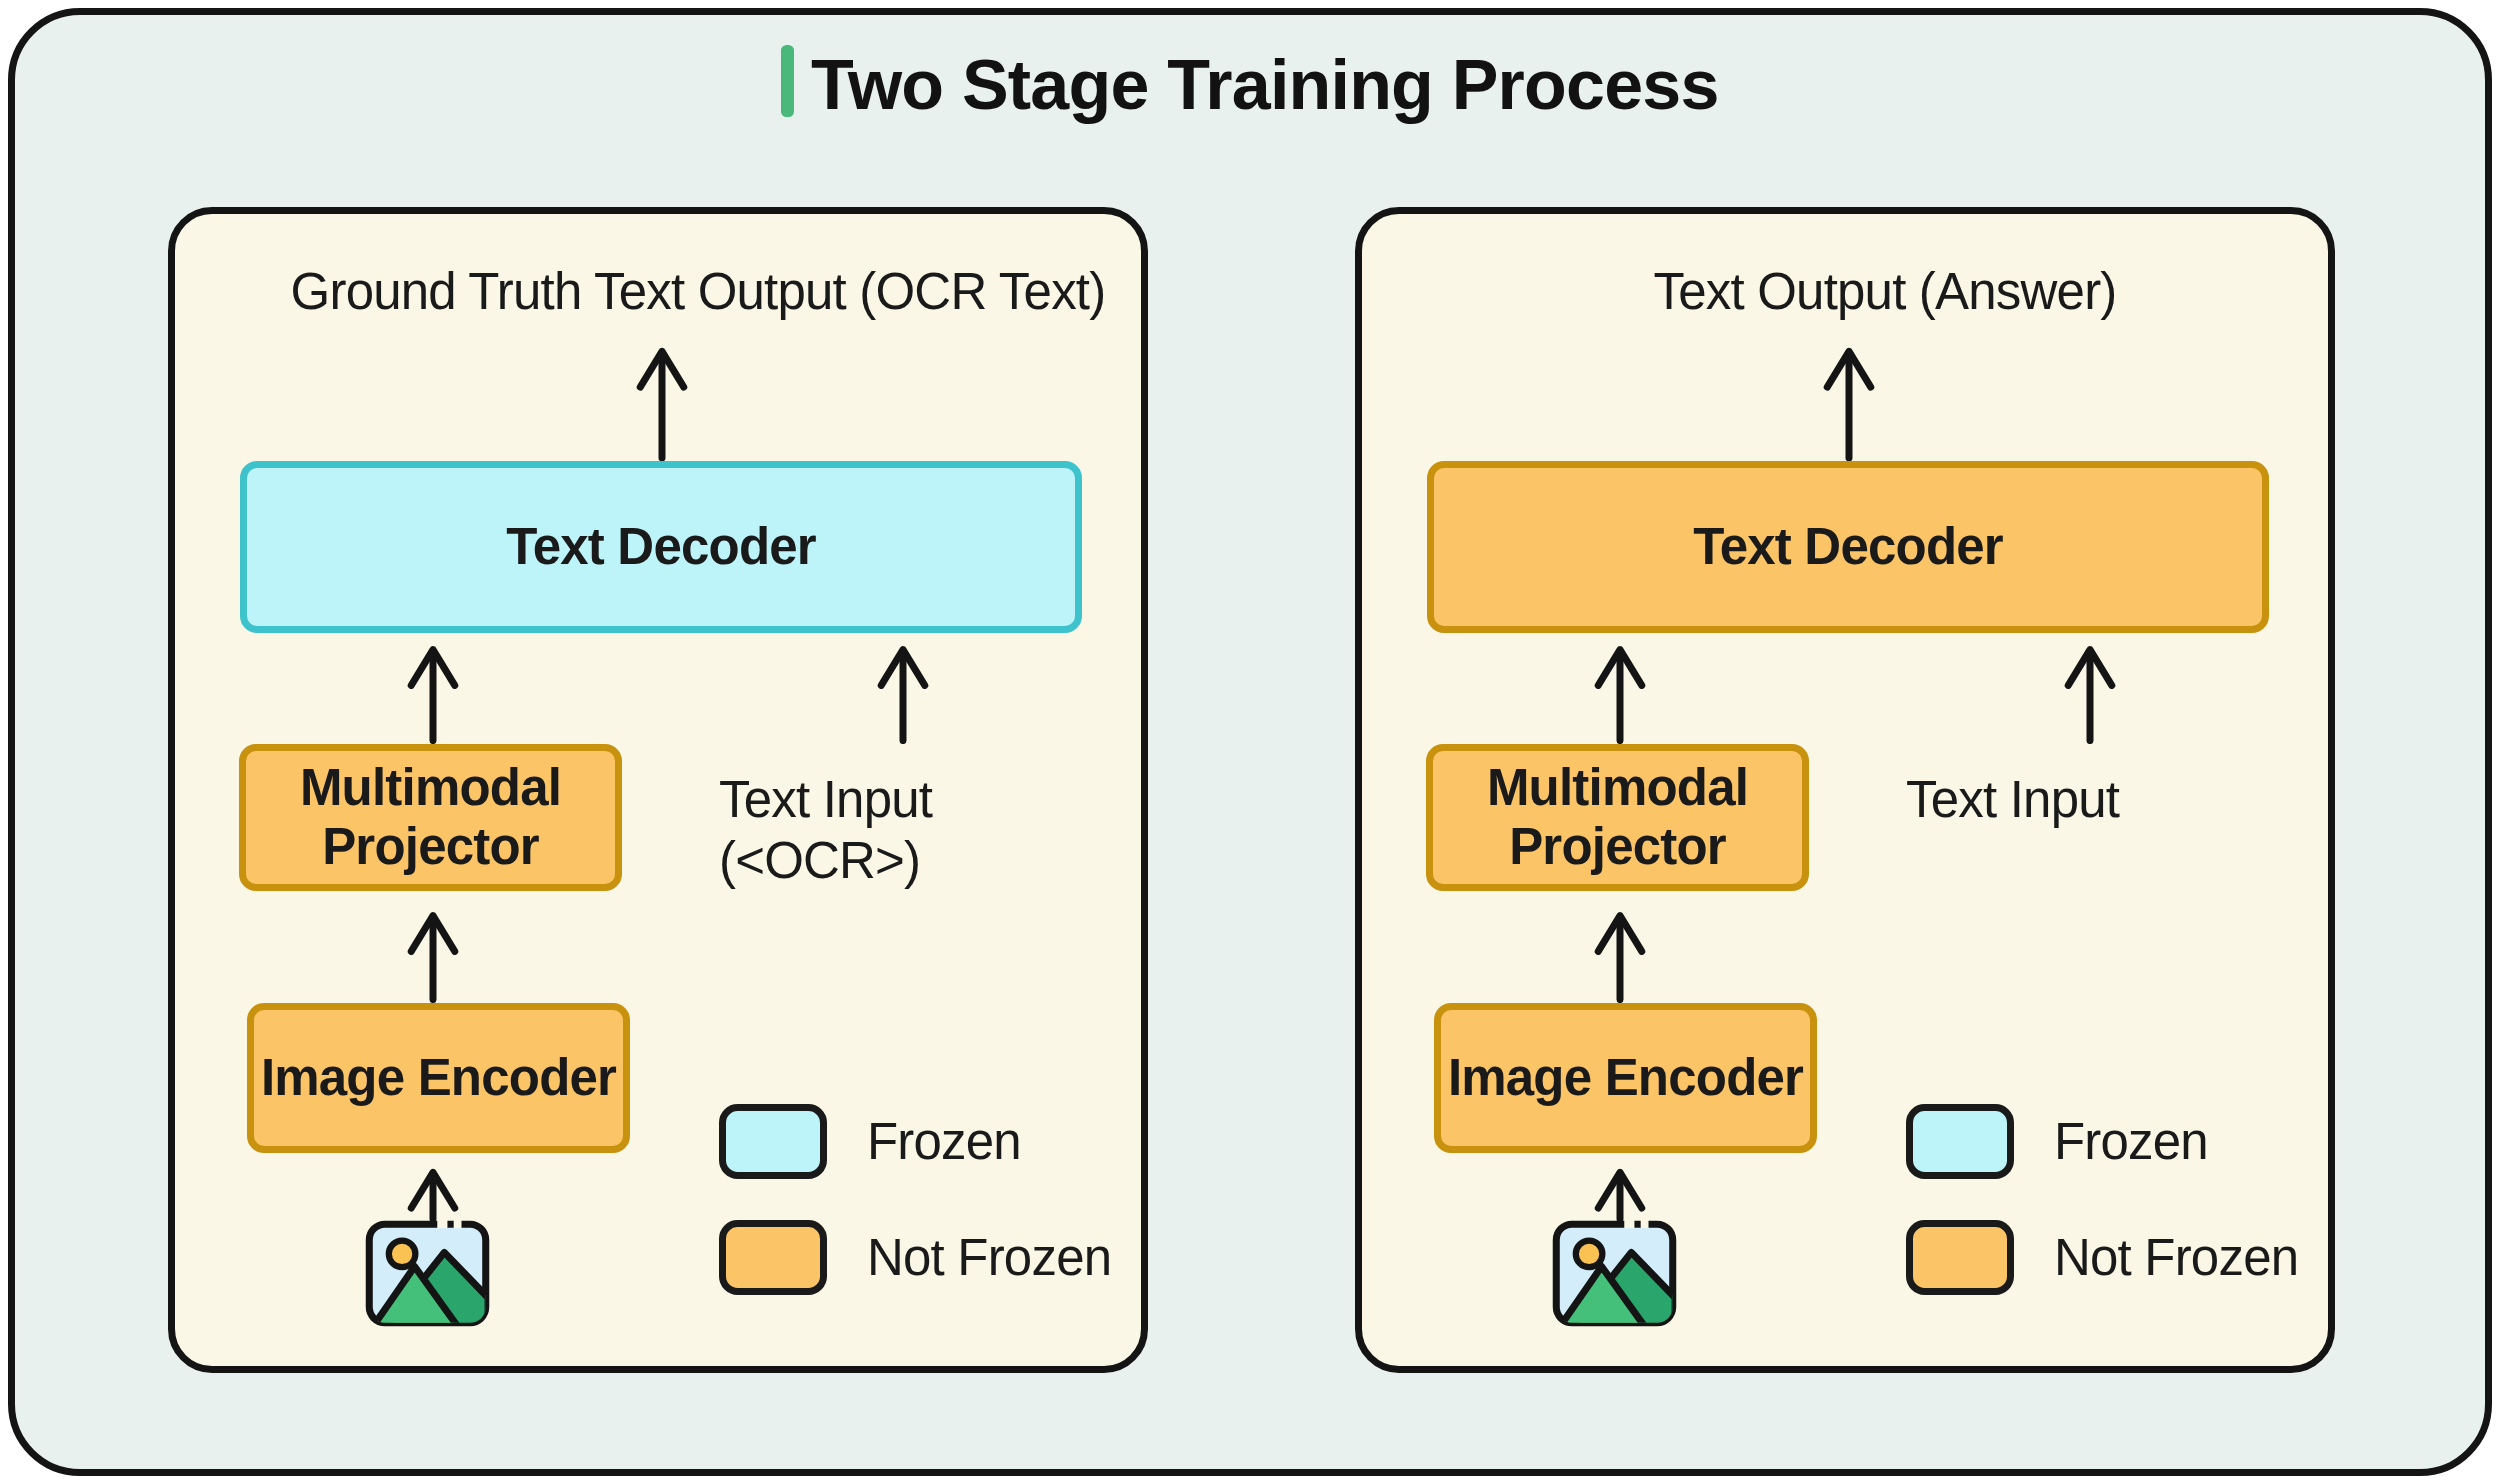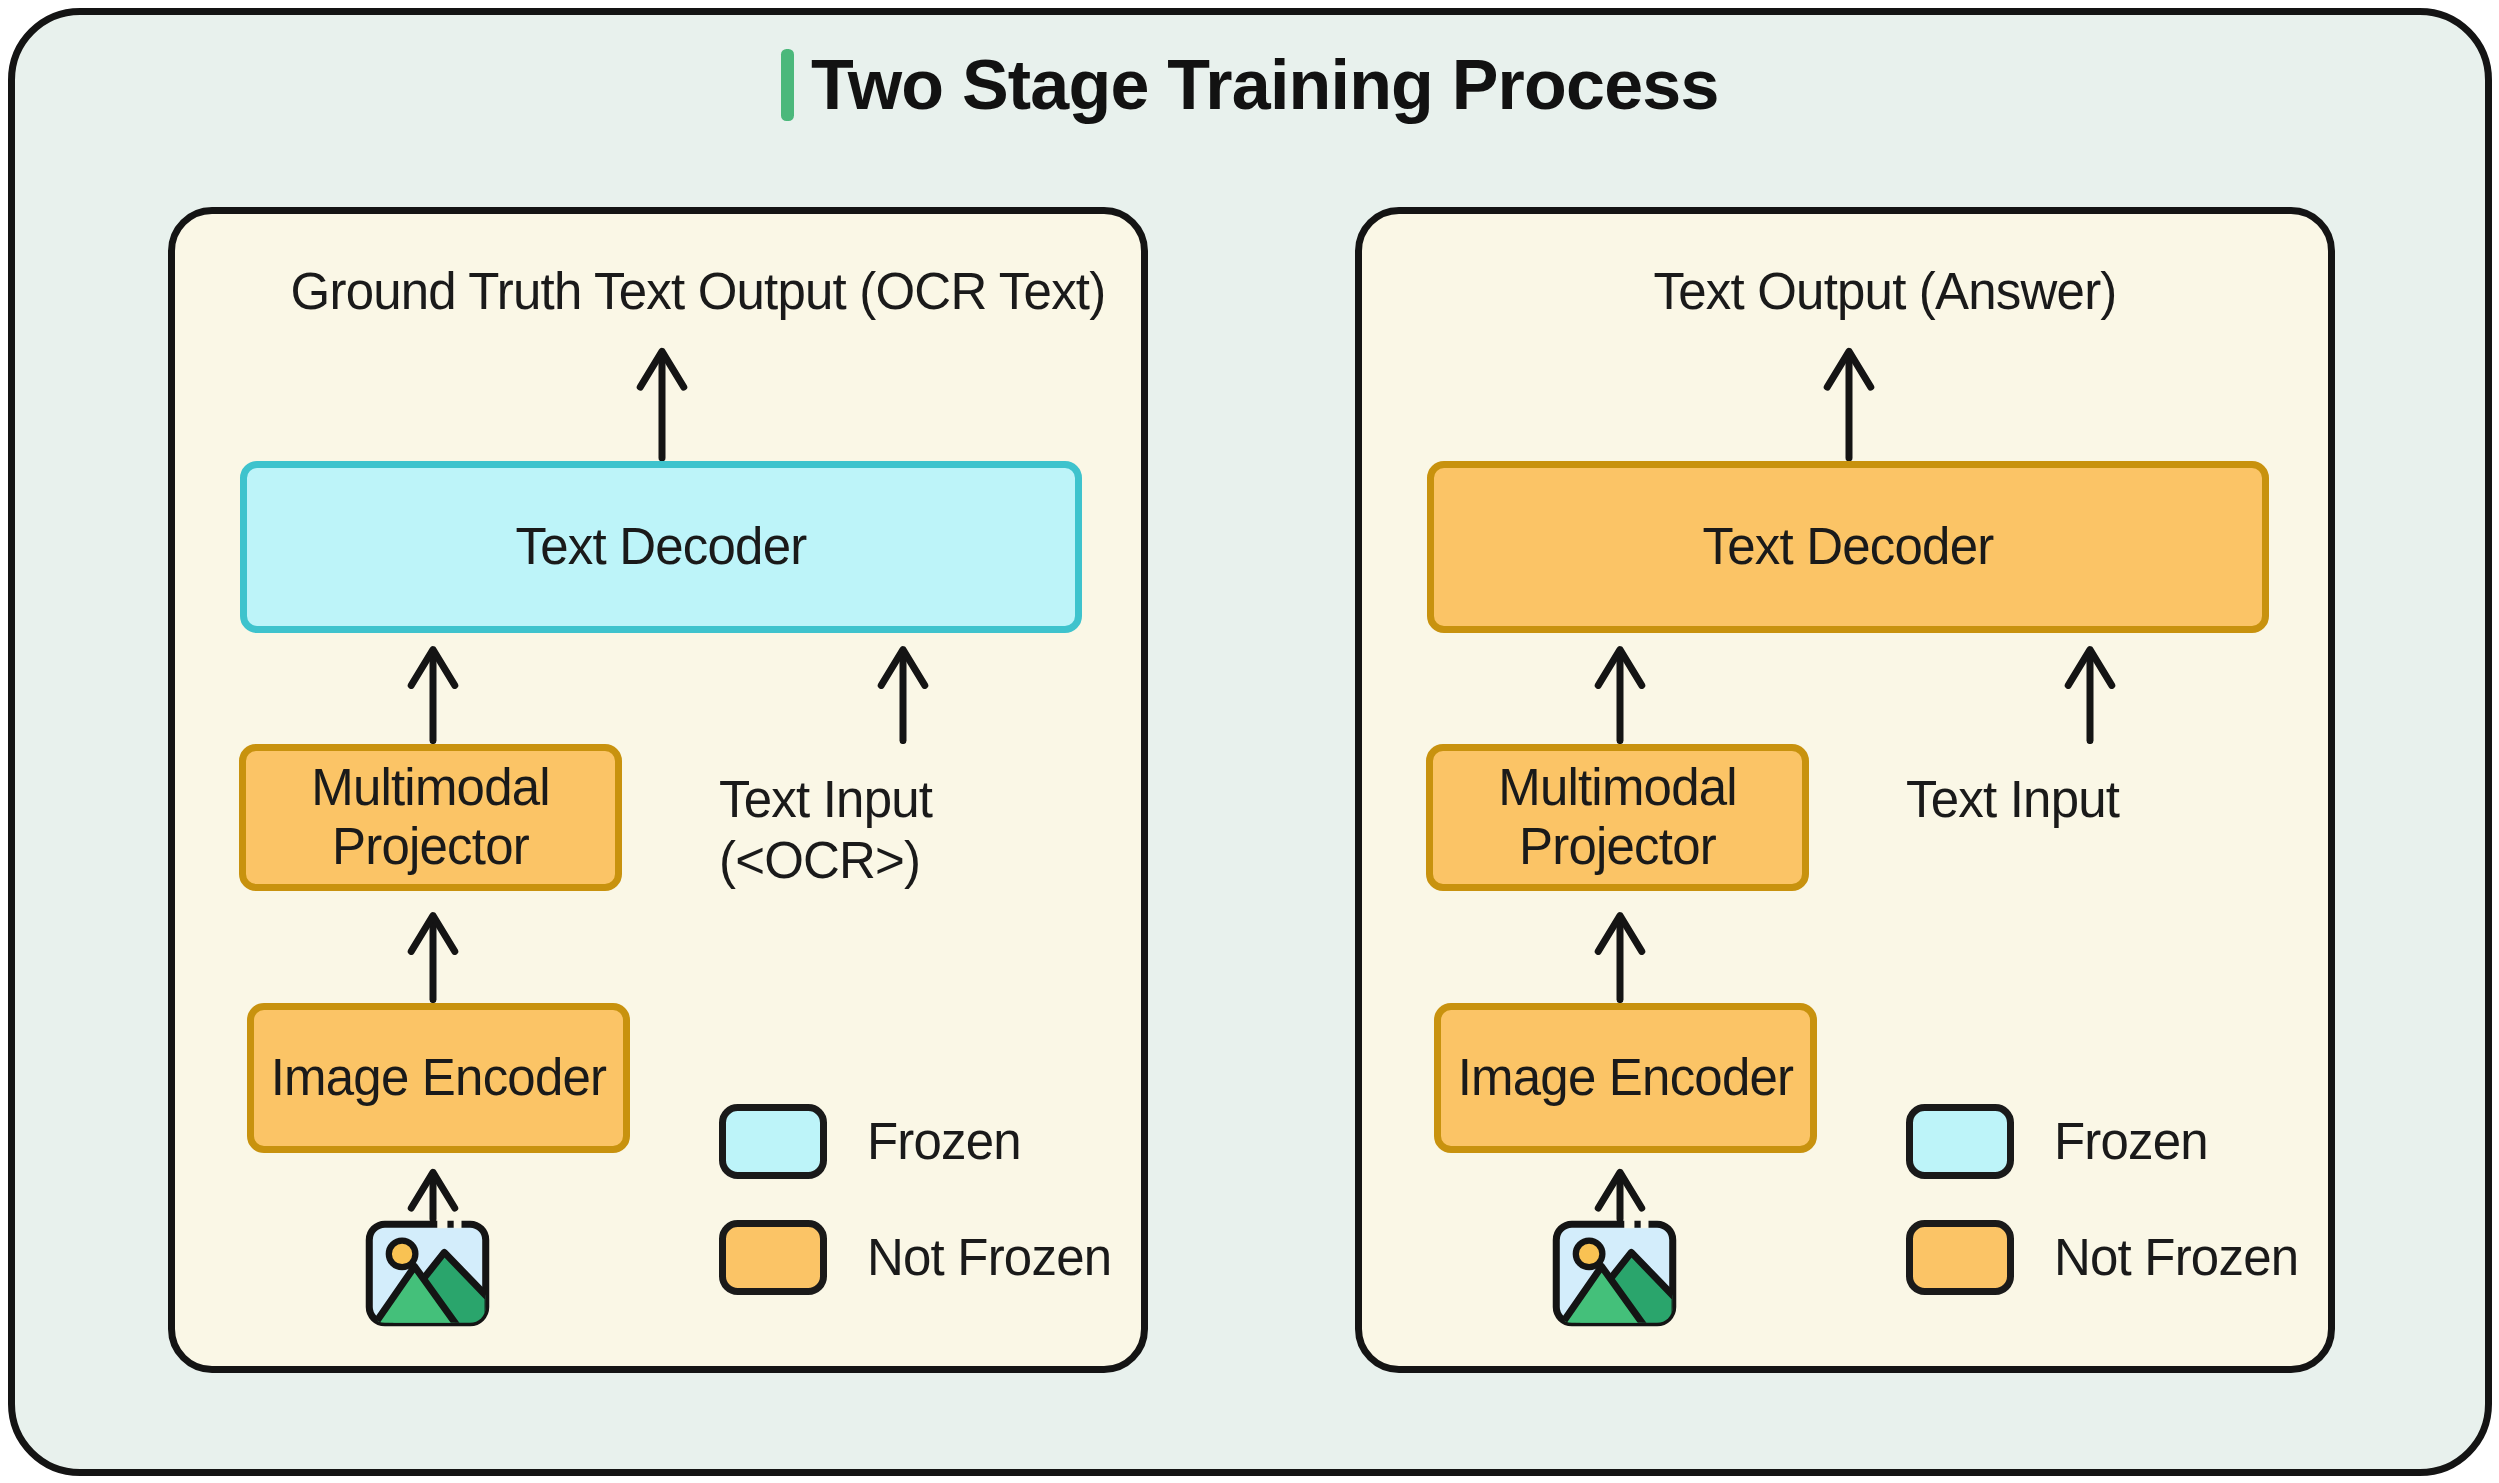--- a/index.html
+++ b/index.html
@@ -6,41 +6,41 @@
   .stage {
     position:relative; width:2500px; height:1484px; overflow:hidden;
     font-family:"Liberation Sans", sans-serif; color:#1a1a1a; background:#ffffff;
   }
   .canvas {
     position:absolute; left:7.8px; top:7.8px; right:7.8px; bottom:7.8px;
     background:var(--canvas-bg); border:7px solid var(--outline); border-radius:72px;
   }
   .title-row {
     position:absolute; top:45px; left:0; width:100%;
-    display:flex; justify-content:center; align-items:center; gap:17px;
+    display:flex; justify-content:center; gap:17px;
   }
   .title-accent { width:12.5px; height:72px; border-radius:5.5px; background:var(--accent-green); }
   .title-text { font-size:70px; font-weight:700; color:#121212; letter-spacing:-0.8px; }
 
   .panel {
     position:absolute; top:207px; width:980px; height:1166px; box-sizing:border-box;
     background:var(--panel-bg); border:7px solid var(--outline); border-radius:44px;
   }
   .panel.p-left  { left:168px; }
   .panel.p-right { left:1355px; }
 
   .panel-title {
     position:absolute; top:48px; left:0; width:100%; text-align:center;
     font-size:51px; font-weight:500; letter-spacing:-0.8px;padding-left:40px;
   }
 
   .box {
     position:absolute; box-sizing:border-box; border:7px solid; border-radius:17px;
     display:flex; flex-direction:column; align-items:center; justify-content:center;
-    font-size:51px; font-weight:400; line-height:1.15; text-align:right; letter-spacing:-0.8px;
+    font-size:51px; font-weight:700; line-height:1.15; text-align:right; letter-spacing:-0.8px;
   }
   .decoder   { left:65px; top:247px;  width:842px; height:172px; }
   .projector { left:64px; top:530px;  width:383px;  height:147px; }
   .encoder   { left:72px; top:789px; width:383px;  height:150px; }
 
   [data-state="frozen"]      { background:var(--cyan-fill);   border-color:var(--cyan-border); }
   [data-state="not-frozen"]  { background:var(--orange-fill); border-color:var(--orange-border); }
 
   .text-input {
     position:absolute; left:544px; top:555px; width:374px; text-align:left;

